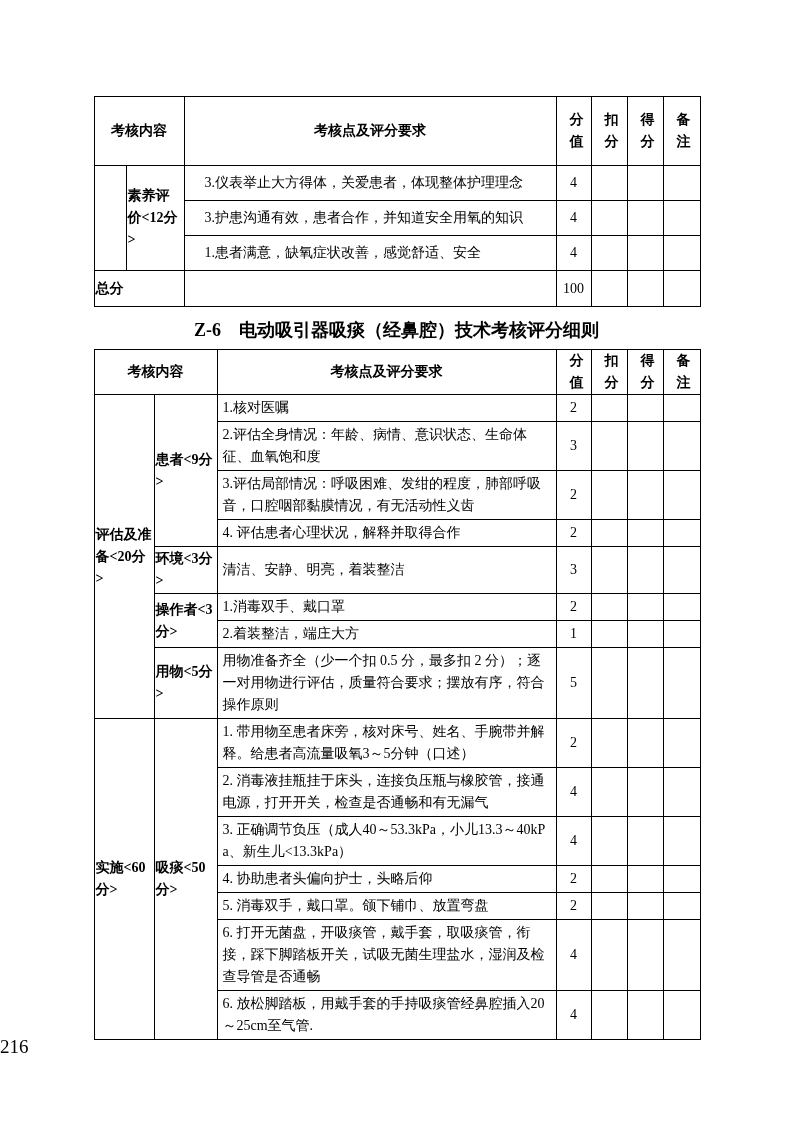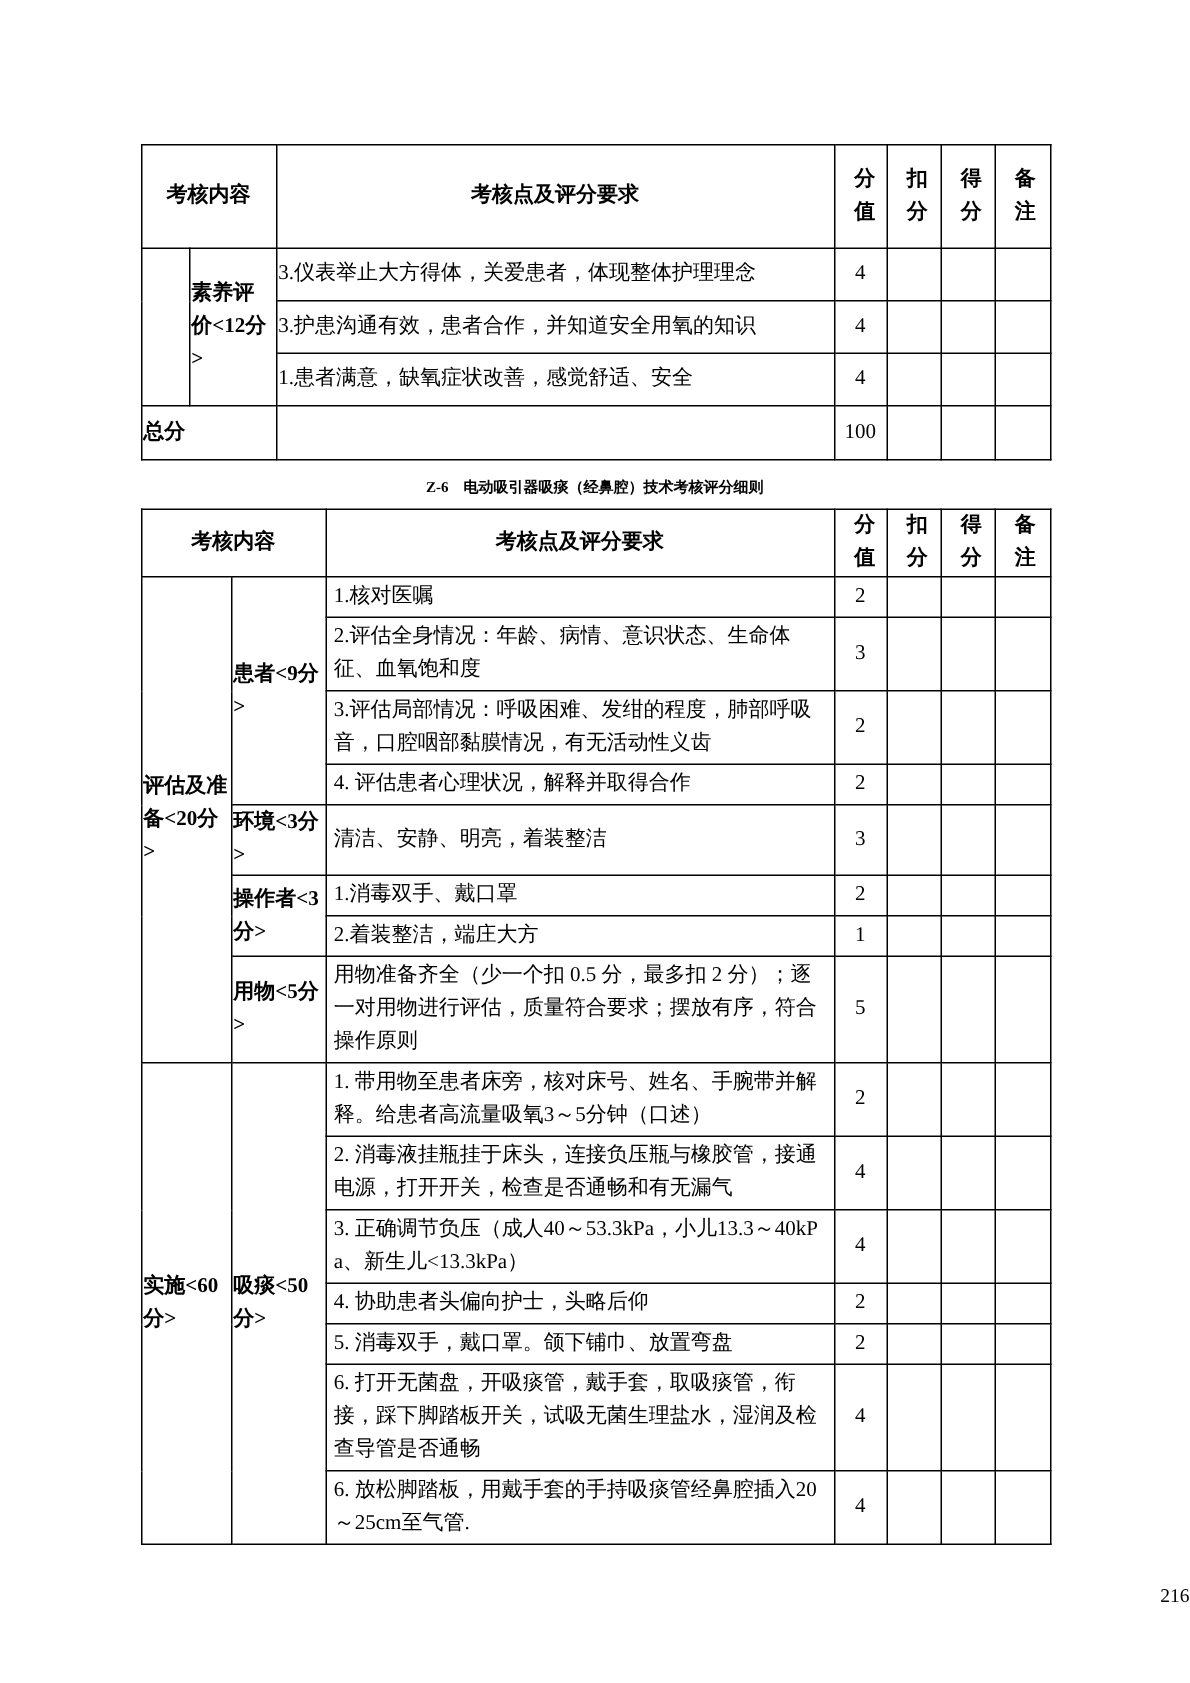--- a/index.html
+++ b/index.html
@@ -35,40 +35,39 @@
   .score th {
     font-weight: bold;
     text-align: center;
     padding: 0 13px;
   }
   .t1 th { height: 68px; }
   .t2 th { height: 42px; }
   .t1 td { height: 30px; }
   .t1 tr.total td { height: 33px; }
 
-  td.txt  { text-align: left; padding: 2px 1px; }
+  td.txt  { text-align: left; padding: 2px 20px; }
   td.num  { text-align: center; padding: 1px 2px; }
   td.grp  { text-align: left; font-weight: bold; padding: 1px 1px; }
   td.blank{ padding: 0; }
   .t2 td.txt { padding: 2px 4px 2px 5px; }
 
   .tbl-title {
     width: 606px;
     margin: 11px auto 7px auto;
     text-align: center;
     font-weight: bold;
-    font-size: 10px;
+    font-size: 18px;
   }
   .pagenum {
     position: absolute;
     left: 0; right: 0;
     top: 1036px;
-    text-align: right;
-    font-size: 13px;
-    margin-top: 20px;
+    text-align: left;
+    font-size: 19px;
   }
 </style>
 </head>
 <body>
 
 <div class="page">
   <div class="content">
 
     <table class="score t1">
       <colgroup>

